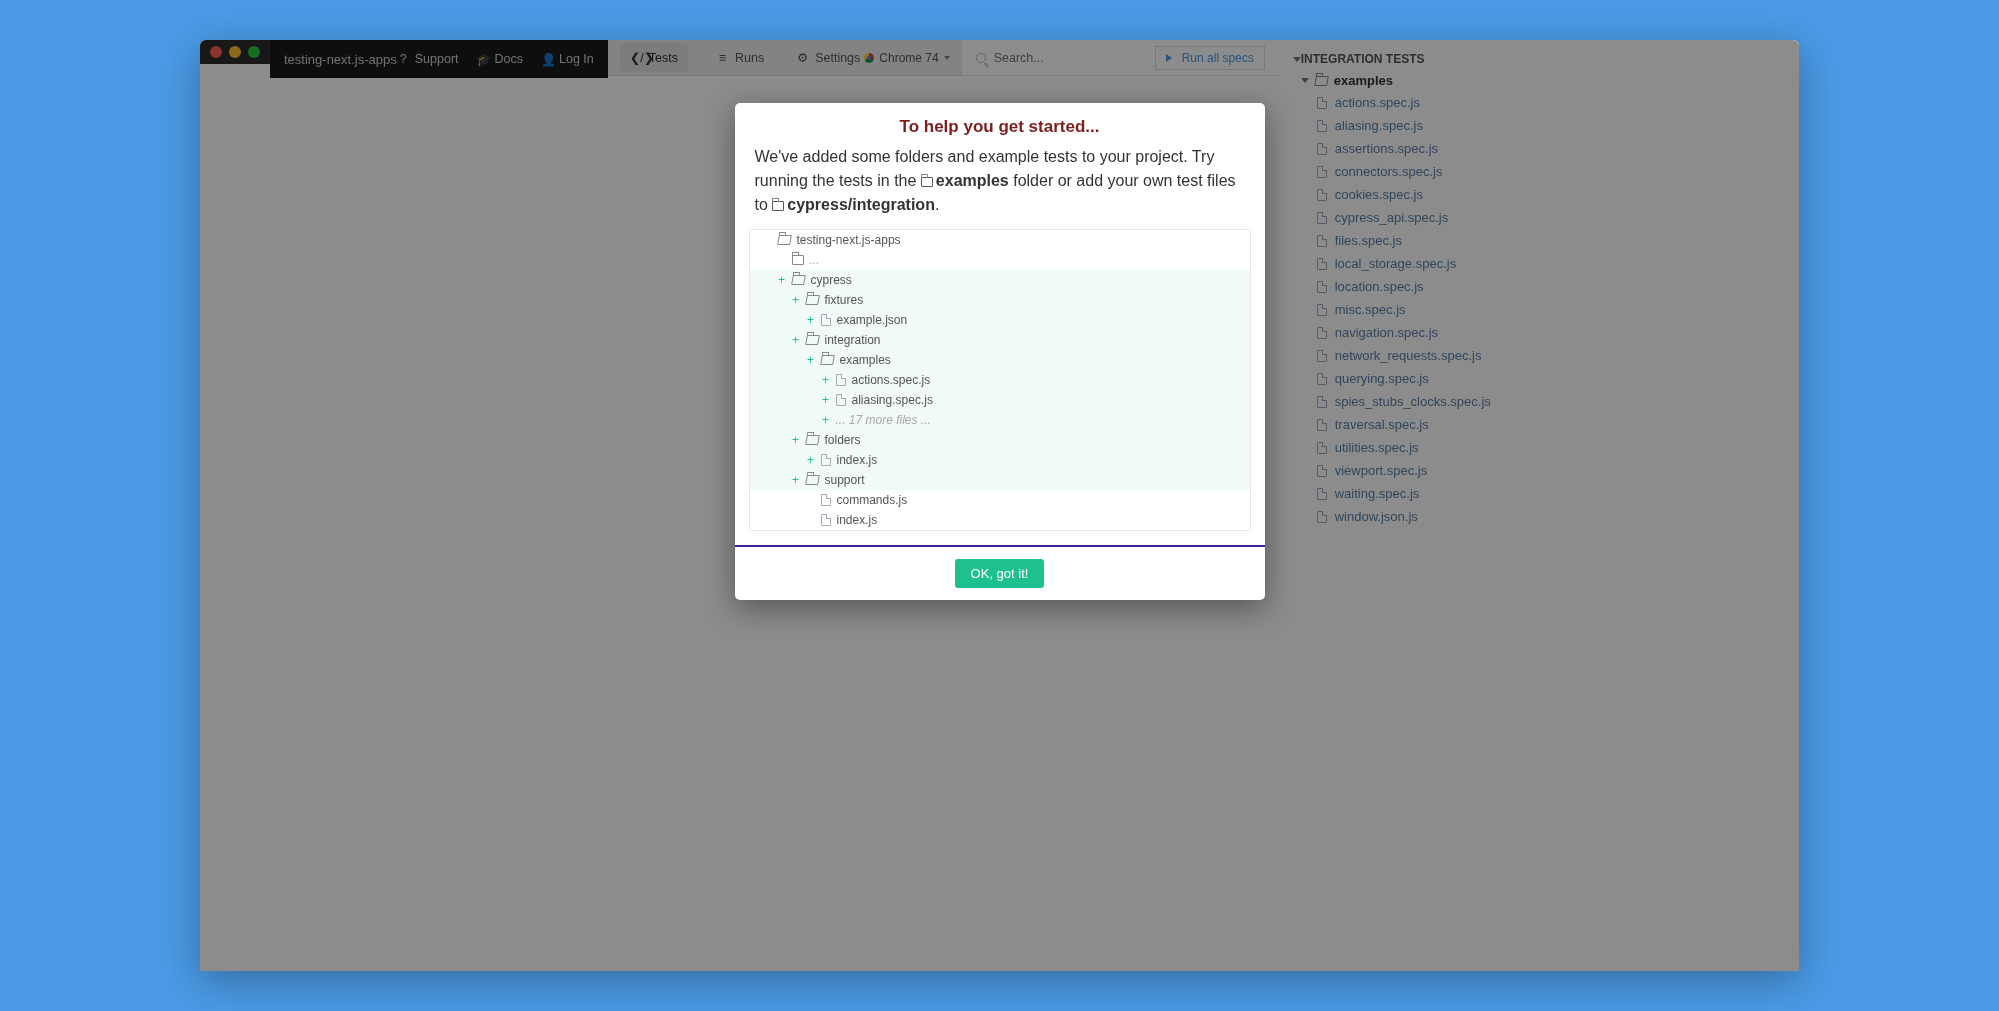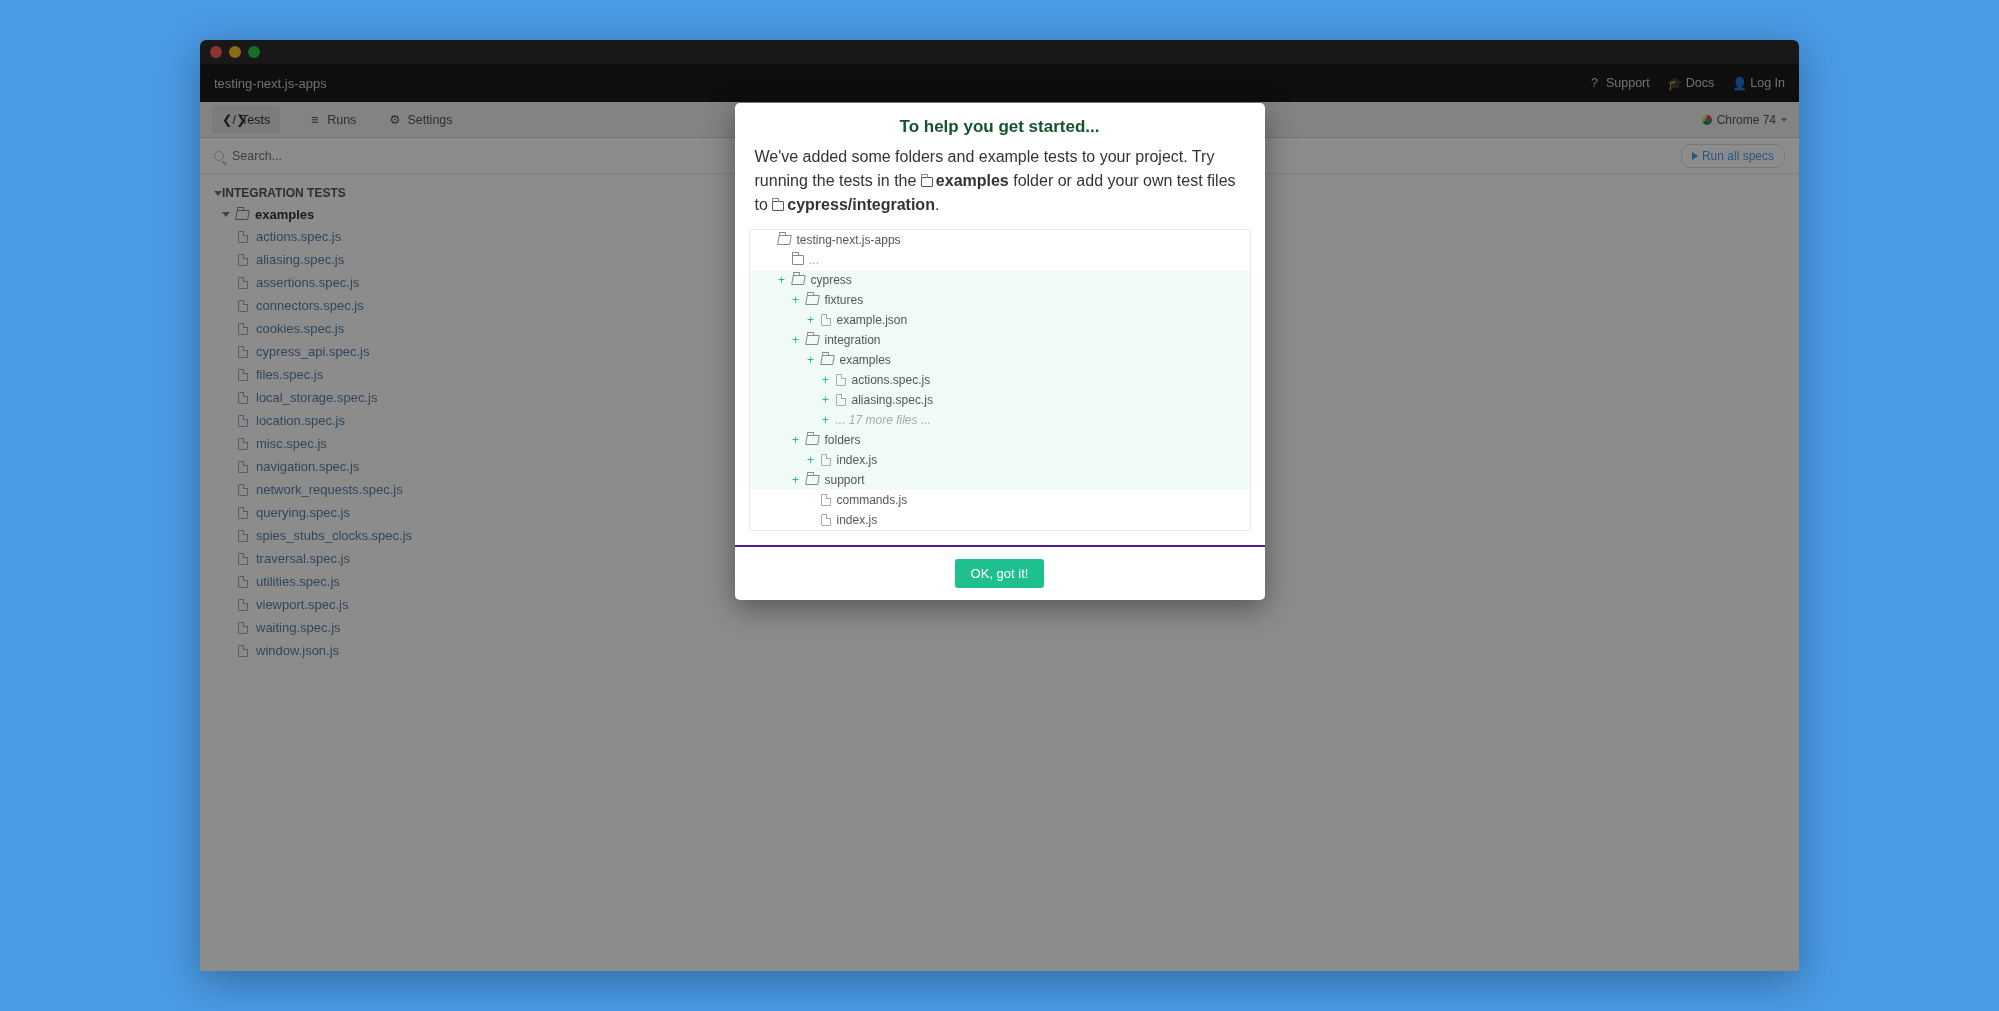--- a/index.html
+++ b/index.html
@@ -1,53 +1,53 @@
 <!DOCTYPE html>
 <html><head>
 <meta charset="utf-8">
 <style>
 * { margin: 0; padding: 0; box-sizing: border-box; }
 body { font-family: -apple-system, BlinkMacSystemFont, "Segoe UI", Helvetica, Arial, sans-serif; font-size: 13px; background: #4a9ae5; width: 1999px; height: 1011px; padding: 40px 200px; overflow: hidden; }
-.window { width: 100%; height: 100%; background: #fff; border-radius: 6px 6px 0 0; box-shadow: 0 10px 40px rgba(0,0,0,0.3); display: flex; flex-direction: column; overflow: hidden; position: relative; }
+.window { width: 100%; height: 100%; background: #fff; border-radius: 6px 6px 0 0; box-shadow: 0 10px 40px rgba(0,0,0,0.3); display: flex; flex-direction: row; overflow: hidden; position: relative; }
 .titlebar { height: 24px; background: #2d2d2d; display: flex; align-items: center; padding: 0 10px; }
 .traffic-lights { display: flex; gap: 7px; }
 .light { width: 12px; height: 12px; border-radius: 50%; }
 .light.red { background: #ff5f56; }
 .light.yellow { background: #ffbd2e; }
 .light.green { background: #27c93f; }
 .header { height: 38px; background: #1a1a1a; display: flex; align-items: center; padding: 0 14px; color: #ccc; justify-content: space-between; }
 .header-right { display: flex; align-items: center; gap: 18px; }
 .header-link { color: #d0d0d0; display: flex; align-items: center; gap: 5px; font-size: 12.5px; }
 .tabs { height: 36px; background: #efefef; border-bottom: 1px solid #d6d6d6; display: flex; align-items: center; padding: 0 12px; justify-content: space-between; }
 .tabs-left { display: flex; align-items: center; gap: 24px; }
 .tab { display: flex; align-items: center; gap: 6px; color: #555; font-size: 12.5px; padding: 7px 4px; }
 .tab.active { background: #e2e2e2; border-radius: 4px; padding: 7px 10px; color: #333; }
 .browser-pill { display: flex; align-items: center; gap: 5px; color: #555; font-size: 12px; }
 .chrome-dot { width: 10px; height: 10px; border-radius: 50%; background: conic-gradient(#db4437 0 120deg, #0f9d58 120deg 240deg, #ffcd40 240deg 360deg); position: relative; }
 .chrome-dot::after { content: ''; position: absolute; left: 3px; top: 3px; width: 4px; height: 4px; background: #4285f4; border-radius: 50%; }
 .searchrow { height: 36px; border-bottom: 1px solid #e8e8e8; display: flex; align-items: center; padding: 0 14px; justify-content: flex-start; background: #fff; }
 .search-left { display: flex; align-items: center; gap: 8px; color: #aaa; flex: 1; }
 .search-input { border: none; outline: none; font-size: 12.5px; color: #888; flex: 1; background: transparent; }
-.run-btn { border: 1px solid #ddd; background: #fff; color: #4a9ae5; font-size: 12px; padding: 4px 10px; border-radius: 9px; display: flex; align-items: center; gap: 4px; }
+.run-btn { border: 1px solid #ddd; background: #fff; color: #4a9ae5; font-size: 12px; padding: 4px 10px; border-radius: 0; display: flex; align-items: center; gap: 10px; }
 .content { flex: 1; overflow: auto; padding: 8px 0; background: #fff; }
 .section-header { display: flex; align-items: center; font-size: 12px; font-weight: 600; color: #555; padding: 4px 14px; }
 .folder-row { display: flex; align-items: center; gap: 6px; font-size: 13px; color: #333; font-weight: 600; padding: 3px 14px 3px 22px; }
 .spec-row { display: flex; align-items: center; gap: 8px; font-size: 13px; color: #5a7fa8; padding: 4px 14px 4px 38px; }
 .tri { display:inline-block; width:0; height:0; border-left:4px solid transparent; border-right:4px solid transparent; border-top:5px solid #777; }
 .icon-file { width: 10px; height: 12px; border: 1px solid #9ab; border-radius: 1px; position: relative; flex-shrink: 0; }
 .icon-file::before { content:''; position:absolute; right:-1px; top:-1px; width:4px; height:4px; background:#fff; border-left:1px solid #9ab; border-bottom:1px solid #9ab; }
 .icon-folder { width: 12px; height: 10px; border: 1px solid #888; border-radius: 1px; position: relative; flex-shrink: 0; background: transparent; }
 .icon-folder::before { content:''; position:absolute; left:-1px; top:-4px; width:5px; height:3px; border:1px solid #888; border-bottom:none; border-radius:1px 1px 0 0; }
 .icon-folder-open { width: 13px; height: 10px; border: 1px solid #888; border-radius: 1px; position: relative; flex-shrink: 0; transform: skewX(-10deg); }
 .icon-folder-open::before { content:''; position:absolute; left:-1px; top:-4px; width:5px; height:3px; border:1px solid #888; border-bottom:none; border-radius:1px 1px 0 0; transform: skewX(10deg); }
 .icon-search { width: 10px; height: 10px; border: 1.5px solid #bbb; border-radius: 50%; position: relative; }
 .icon-search::after { content:''; position:absolute; right:-4px; bottom:-4px; width:5px; height:1.5px; background:#bbb; transform: rotate(45deg); }
 .overlay { position: absolute; inset: 0; background: rgba(0,0,0,0.45); display: flex; justify-content: center; align-items: flex-start; padding-top: 63px; z-index: 10; }
 .modal { width: 530px; background: #fff; border-radius: 5px; box-shadow: 0 8px 30px rgba(0,0,0,0.4); overflow: hidden; }
-.modal-title { color: #14532d; font-size: 17px; font-weight: 600; text-align: center; padding: 14px 20px 8px; }
+.modal-title { color: #7f1d1d; font-size: 17px; font-weight: 600; text-align: center; padding: 14px 20px 8px; }
 .modal-text { font-size: 16px; color: #333; padding: 0 20px 12px; line-height: 1.5; }
 .tree { border: 1px solid #e8e8e8; border-radius: 3px; margin: 0 14px 14px; font-size: 12px; color: #555; overflow: hidden; }
 .tree-row { display: flex; align-items: center; padding: 3px 14px; gap: 6px; }
 .tree-row.new { background: #f0fbf7; }
 .plus { color: #1fc08f; width: 8px; text-align: center; }
 .nopad-plus { width: 8px; }
 .lvl1 { padding-left: 28px; }
 .lvl2 { padding-left: 42px; }
 .lvl3 { padding-left: 57px; }
 .lvl4 { padding-left: 72px; }

